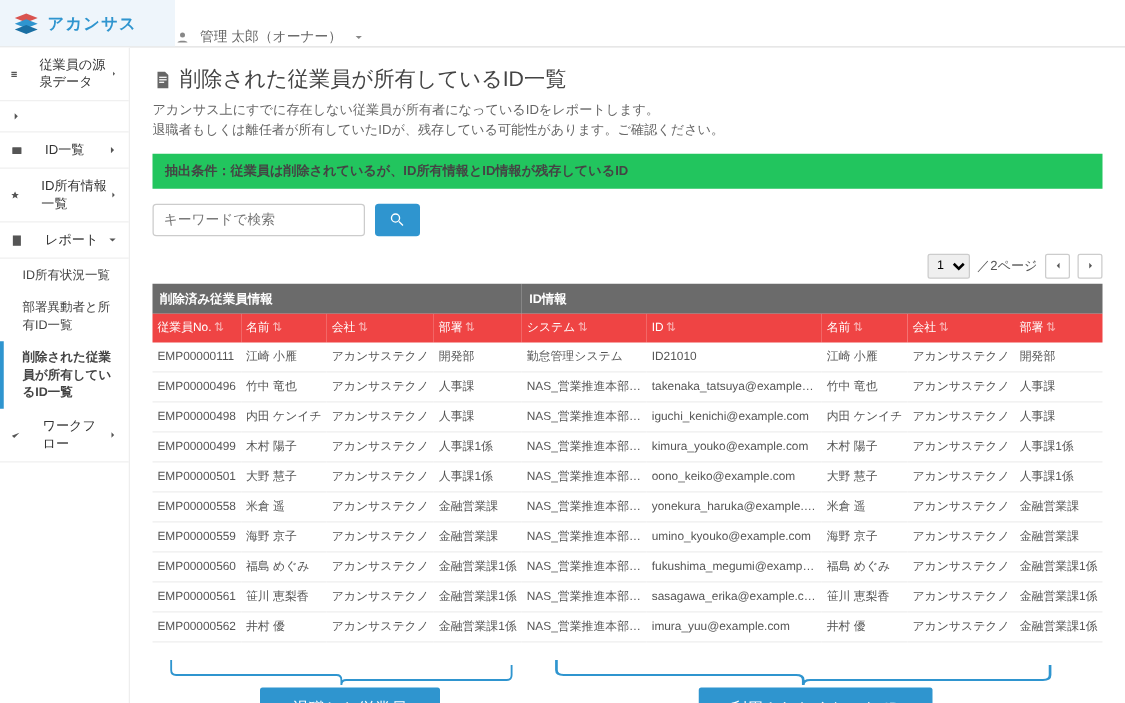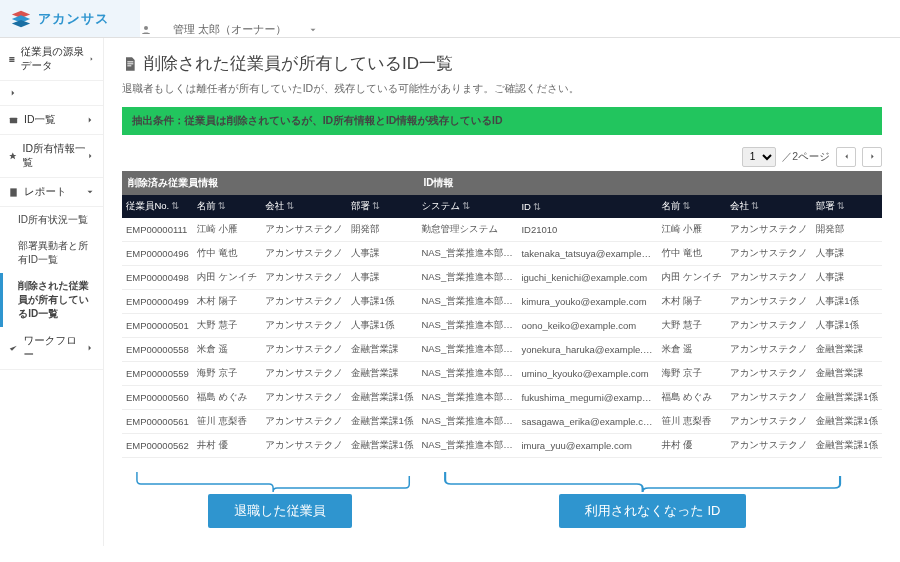--- a/index.html
+++ b/index.html
@@ -4,46 +4,46 @@
 <style>
 * { box-sizing: border-box; margin: 0; padding: 0; }
 body { font-family: "Hiragino Sans", "Meiryo", sans-serif; font-size: 11px; color: #333; background: #fff; width: 900px; }
 .app { display: flex; flex-direction: column; }
 .topbar { display: flex; align-items: flex-end; height: 38px; border-bottom: 1px solid #e0e0e0; }
 .logo-area { width: 140px; display: flex; align-items: center; padding-left: 10px; background: #eef5fb; height: 100%; }
 .logo-icon { width: 22px; height: 22px; margin-right: 6px; }
 .logo-text { color: #2f95cf; font-size: 13px; font-weight: 600; letter-spacing: 1px; }
 .breadcrumb { flex: 1; padding-left: 14px; color: #555; font-size: 12px; }
 .breadcrumb .sep { margin: 0 6px; color: #888; }
-.user-area { color: #666; font-size: 11px; display:flex; align-items:center; gap:21px;}
+.user-area { color: #666; font-size: 11px; display:flex; align-items:center; gap:8px;}
 .user-icon { width:12px; height:12px; }
 .body-row { display: flex; }
 .sidebar { width: 140px; background: #fff; border-right: 1px solid #eee; }
 .side-item { display: flex; align-items: center; justify-content: space-between; padding: 7px 8px; border-bottom: 1px solid #f0f0f0; cursor: pointer; font-size: 10.5px; color:#333;}
-.side-item .lbl { display:flex; align-items:center; gap:5px;}
+.side-item .lbl { display:flex; align-items:center; gap:17px;}
 .side-icon { width:11px; height:11px; fill:#555; }
 .chev { width:10px; height:10px; }
 .sub-item { padding: 6px 8px 6px 18px; font-size: 10px; color:#444; cursor:pointer; }
 .sub-item.active { border-left: 3px solid #2f95cf; font-weight:600; padding-left:15px;}
 .main { flex: 1; padding: 14px 18px 18px 18px; }
 .page-title { display:flex; align-items:center; gap:6px; font-size: 17px; color:#444; font-weight:500; margin-bottom:6px;}
 .page-icon { width:16px; height:16px; fill:#555;}
 .desc { font-size: 10.5px; color:#666; line-height:1.5; margin-bottom:10px;}
 .filter-bar { background:#22c55e; padding:7px 10px; font-size:10.5px; color:#444; margin-bottom:12px;}
 .search-row { display:flex; align-items:center; gap:8px; margin-bottom:14px;}
 .search-input { width:170px; height:26px; border:1px solid #ccc; border-radius:3px; padding:0 8px; font-size:11px;}
 .search-btn { width:36px; height:26px; background:#2f95cf; border:none; border-radius:3px; display:flex; align-items:center; justify-content:center; cursor:pointer;}
 .search-btn svg { width:13px; height:13px; fill:#fff;}
 .pager-row { display:flex; justify-content:flex-end; align-items:center; gap:6px; font-size:10.5px; color:#555; margin-bottom:4px;}
 .page-select { height:20px; border:1px solid #ccc; border-radius:2px; font-size:10px; padding:0 3px;}
 .pg-btn { width:20px; height:20px; border:1px solid #ccc; background:#fff; border-radius:2px; display:flex; align-items:center; justify-content:center; cursor:pointer;}
 .pg-btn svg{width:9px;height:9px;fill:#555;}
 table { width:100%; border-collapse:collapse; font-size:9.5px;}
 .grp-header td { background:#6b6b6b; color:#fff; padding:5px 6px; font-size:10px; font-weight:700;}
-.col-header th { background:#0f172a; color:#fff; padding:5px 4px; font-size:9.5px; font-weight:400; text-align:left; white-space:nowrap;margin-top:24px;}
+.col-header th { background:#ef4444; color:#fff; padding:5px 4px; font-size:9.5px; font-weight:400; text-align:left; white-space:nowrap;margin-top:24px;}
 .sort { opacity:.6; margin-left:2px;}
 tbody td { padding:5px 4px; border-bottom:1px solid #eee; color:#555; white-space:nowrap; overflow:hidden; text-overflow:ellipsis;}
 tbody td:nth-child(5){max-width:100px;}
 tbody td:nth-child(6){max-width:140px;}
 .annot-row { display:flex; margin-top:12px; gap:10px; padding:0 10px;}
 .annot { flex:1; display:flex; flex-direction:column; align-items:center;}
 .brace { width:100%; height:24px; }
 .annot-label { background:#2f95cf; color:#fff; padding:8px 26px; font-size:13px; font-weight:500; border-radius:2px;}
 </style>
 </head>
@@ -148,24 +148,34 @@
       <div class="page-title">
         <svg class="page-icon" viewBox="0 0 24 24">
             <path d="M6 2h9l4 4v16H6z" fill="#666"></path>
             <rect x="8" y="8" width="9" height="1.5" fill="#fff"></rect>
             <rect x="8" y="11" width="9" height="1.5" fill="#fff"></rect>
             <rect x="8" y="14" width="6" height="1.5" fill="#fff"></rect>
           </svg>
         <span>削除された従業員が所有しているID一覧</span>
       </div>
       <div class="desc">
+        <div>アカンサス上にすでに存在しない従業員が所有者になっているIDをレポートします。</div>
         <div>退職者もしくは離任者が所有していたIDが、残存している可能性があります。ご確認ください。</div>
       </div>
       <div class="filter-bar">
         <strong>抽出条件：従業員は削除されているが、ID所有情報とID情報が残存しているID</strong>
+      </div>
+      <div class="search-row">
+        <input class="search-input" placeholder="キーワードで検索" style="">
+        <button class="search-btn">
+          <svg viewBox="0 0 24 24">
+              <circle cx="10" cy="10" r="6" fill="none" stroke="#fff" stroke-width="2"></circle>
+              <line x1="15" y1="15" x2="21" y2="21" stroke="#fff" stroke-width="2"></line>
+            </svg>
+        </button>
       </div>
       <div class="pager-row">
         <select class="page-select"><option>1</option></select>
         <span>／2ページ</span>
         <div class="pg-btn">
             <svg viewBox="0 0 24 24">
               <path d="M15 6l-6 6 6 6z"></path>
             </svg>
           </div>
         <div class="pg-btn">

